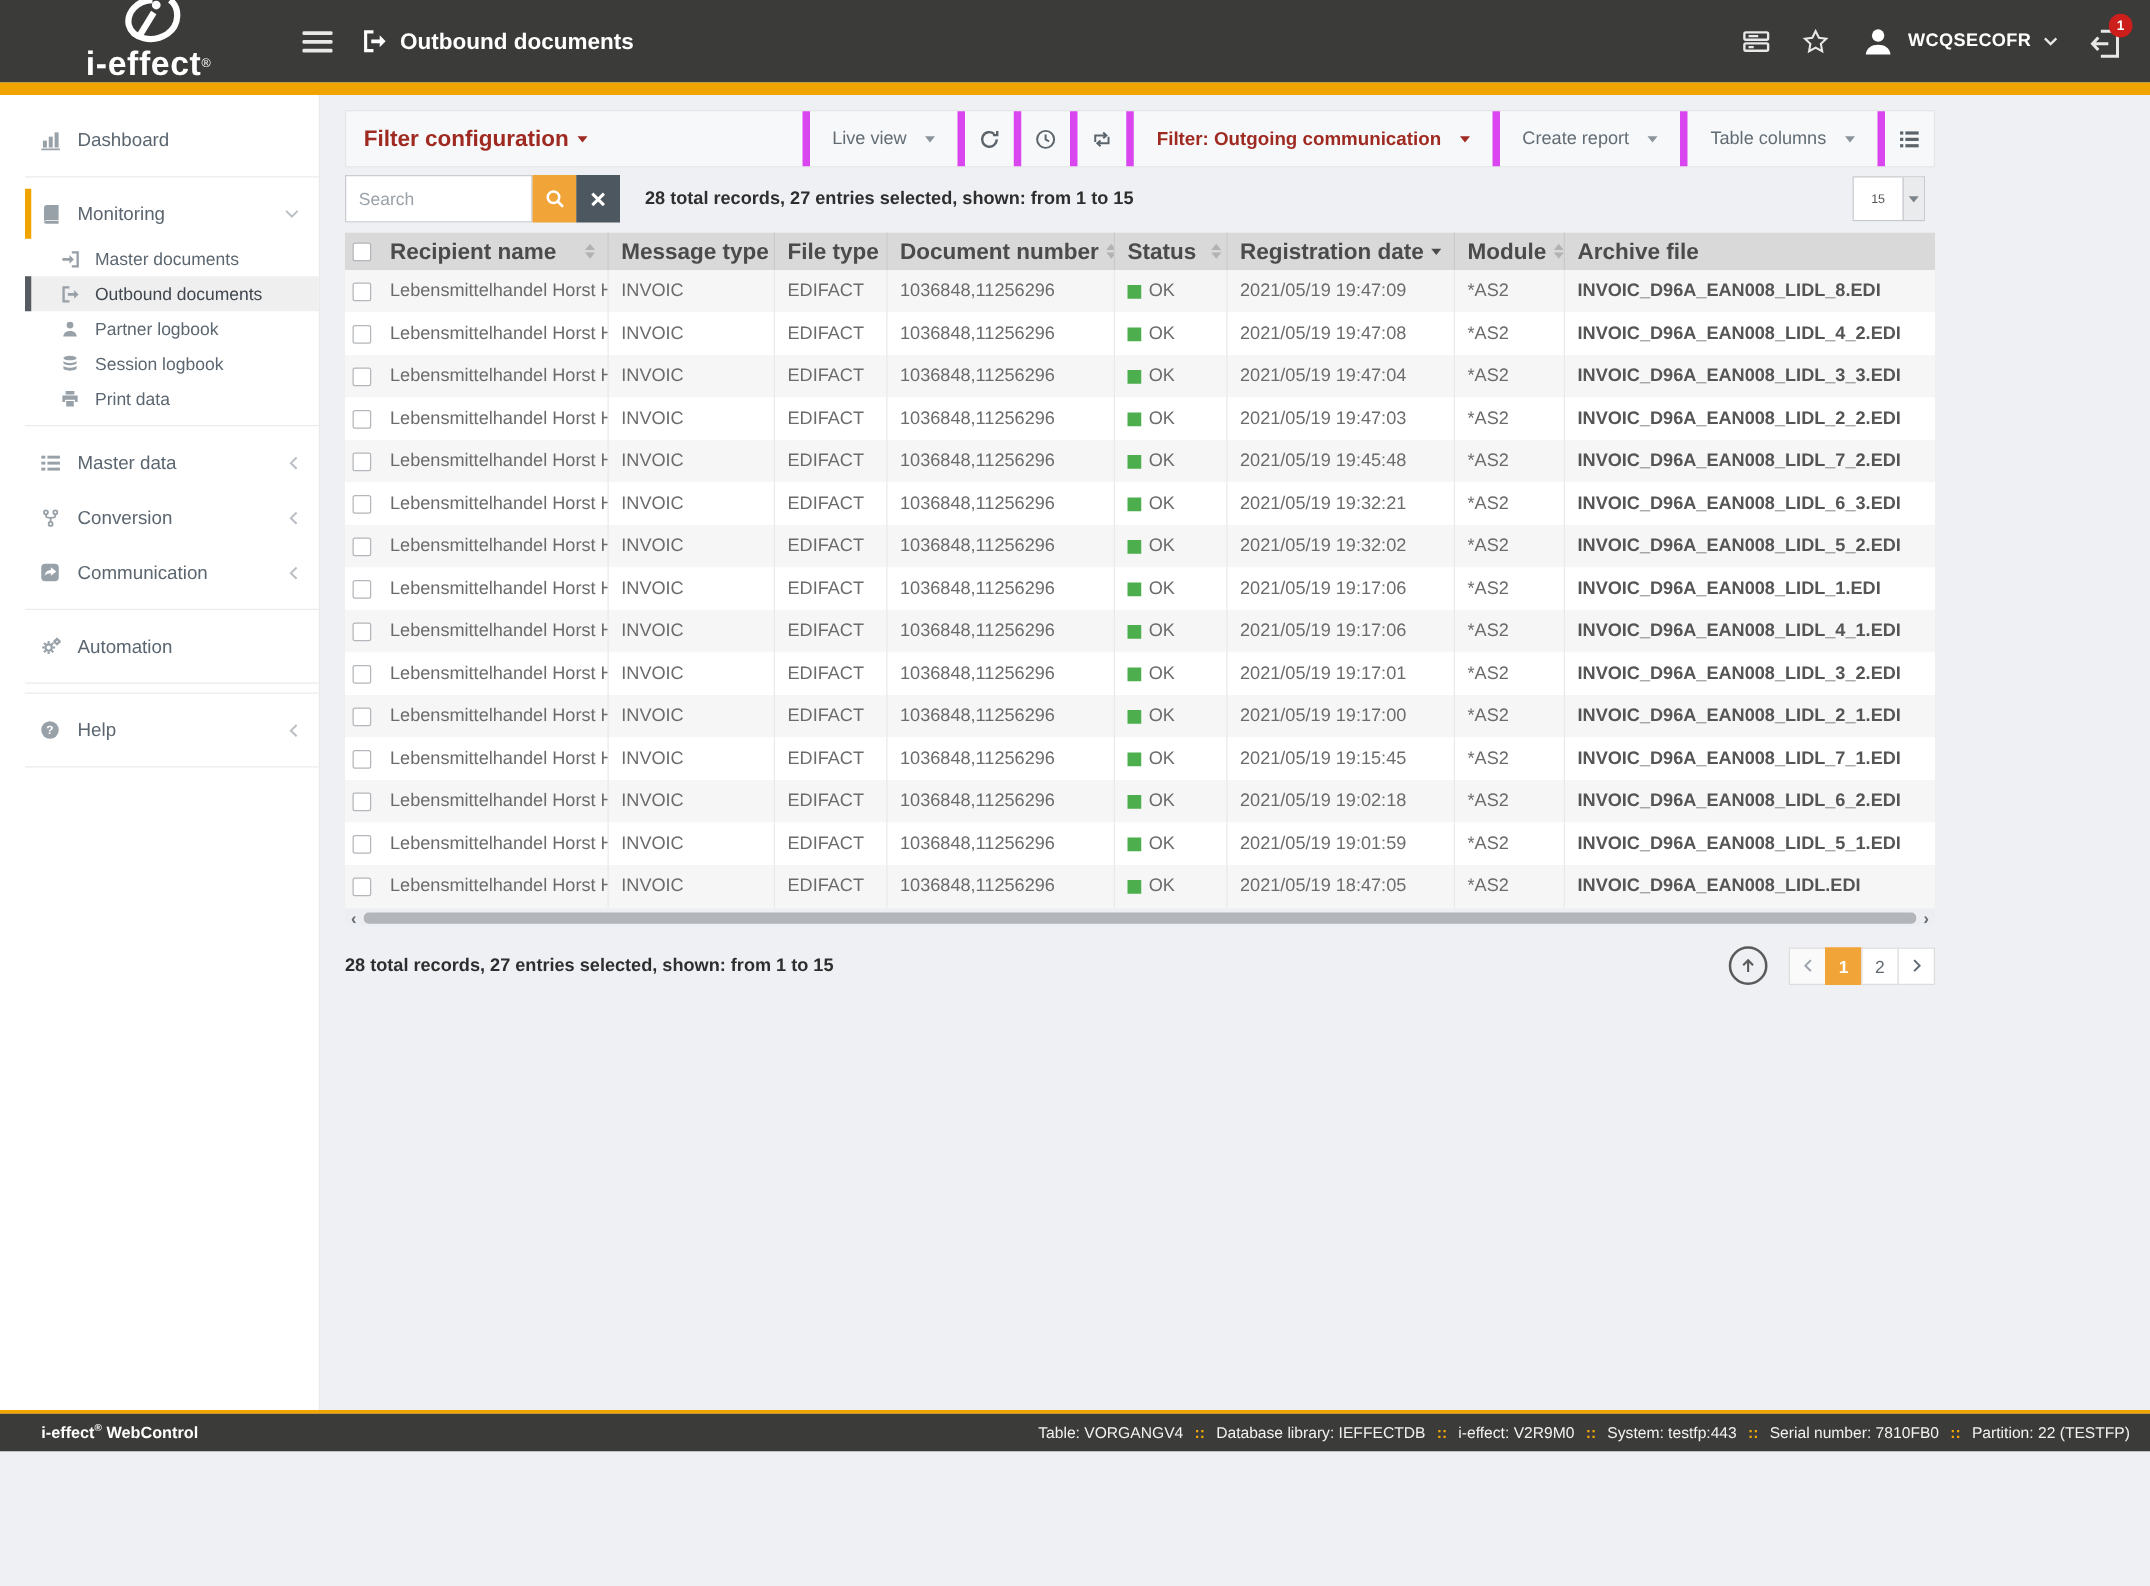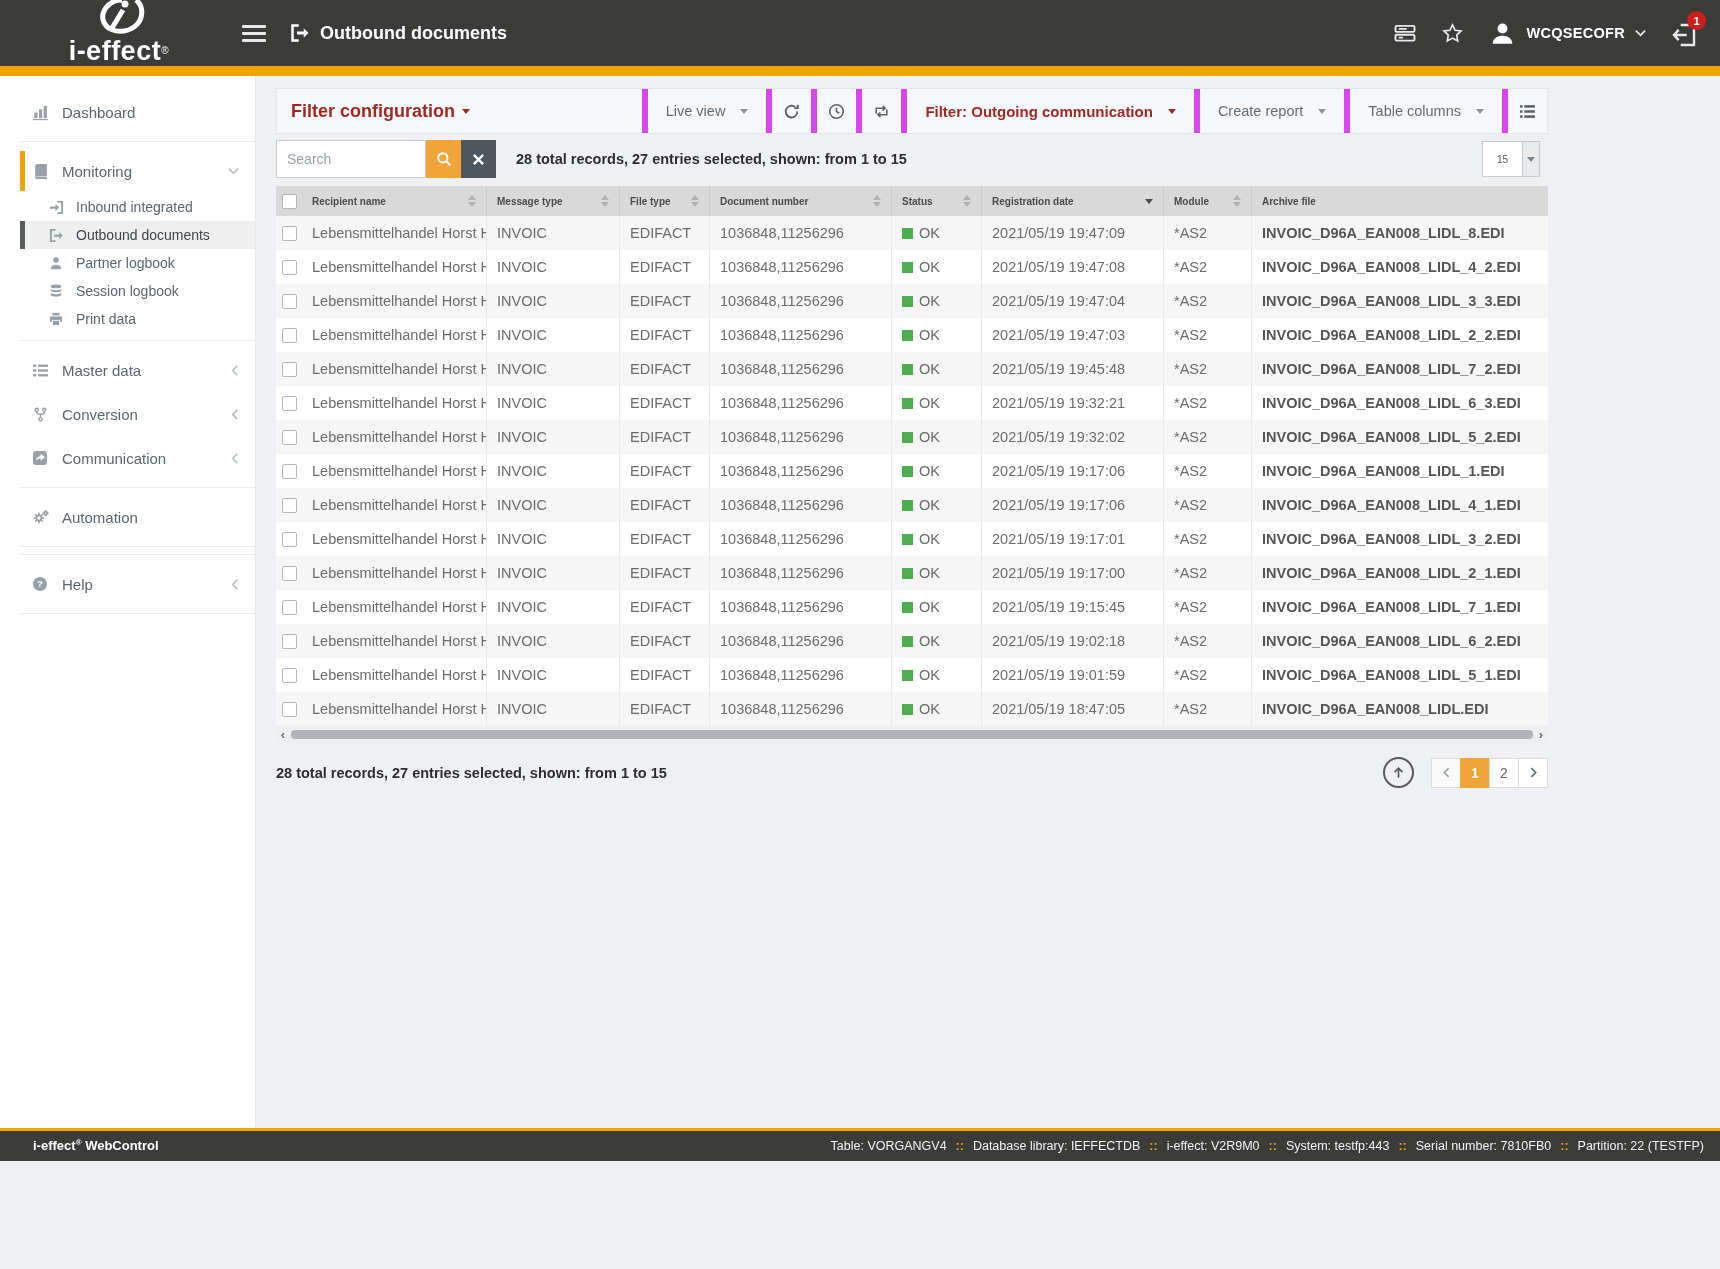--- a/index.html
+++ b/index.html
@@ -60,21 +60,21 @@
   .btn-search { width:35px; height:38px; background:#f1a438; border:none; display:flex; align-items:center; justify-content:center; cursor:pointer; }
   .btn-clear { width:35px; height:38px; background:#4d575f; border:none; display:flex; align-items:center; justify-content:center; cursor:pointer; }
   .summary-top { margin-left:20px; font-size:14.5px; font-weight:700; color:#2e2e2e; }
   .pagesize { margin-left:auto; margin-right:8px; width:58px; height:36px; background:#fff; border:1px solid #c6c9cd; display:flex; align-items:center; cursor:pointer; }
   .pagesize .val { flex:1; text-align:center; font-size:10px; color:#555; }
   .pagesize .dd { width:17px; align-self:stretch; background:#e9ebed; border-left:1px solid #c6c9cd; display:flex; align-items:center; justify-content:center; }
   .pagesize .dd i { width:0; height:0; border-left:4px solid transparent; border-right:4px solid transparent; border-top:5px solid #7c848b; }
 
   
   .table { margin-top:8px; background:#fff; }
-  .thead { display:flex; height:30px; background:#d9d9d9; align-items:stretch; font-size:10px; font-weight:700; color:#4b4b4b; }
+  .thead { display:flex; height:30px; background:#d9d9d9; align-items:stretch; font-size:18px; font-weight:700; color:#4b4b4b; }
   .thead .tcell { border-right:1px solid #cbcbcb; display:flex; align-items:center; }
   .trow { display:flex; height:34px; align-items:stretch; font-size:14.5px; color:#6b6b6b; background:#fff; cursor:pointer; }
   .trow.odd { background:#f6f6f6; }
   .tcell { display:flex; align-items:center; padding:0 10px; overflow:hidden; white-space:nowrap; border-right:1px solid #e9e9e9; }
   .c-cb { width:26px; padding:0 0 0 6px; border-right:none !important; flex:none; }
   .c-recipient { width:185px; flex:none; }
   .c-msg { width:133px; flex:none; }
   .c-file { width:90px; flex:none; }
   .c-doc { width:182px; flex:none; }
   .c-status { width:90px; flex:none; gap:6px; }
@@ -219,21 +219,21 @@
           </span>
       </div>
 
       <div class="nav-item nav-child">
         <span class="nicon">
             <svg width="15" height="15" viewBox="0 0 16 16" fill="currentColor">
               <path d="M9 1h6v14H9v-2h4V3H9z"></path>
               <path d="M7 4.2 10.8 8 7 11.8V9.2H1V6.8h6z"></path>
             </svg>
           </span>
-        <span class="nlabel">Inbound integrated</span>
+        <span class="nlabel">Master documents</span>
       </div>
       <div class="nav-item nav-child active">
         <span class="nicon">
             <svg width="15" height="15" viewBox="0 0 16 16" fill="currentColor">
               <path d="M1 1h6v2H3v10h4v2H1z"></path>
               <path d="M11 4.2 14.8 8 11 11.8V9.2H5.6V6.8H11z"></path>
             </svg>
           </span>
         <span class="nlabel">Outbound documents</span>
       </div>

